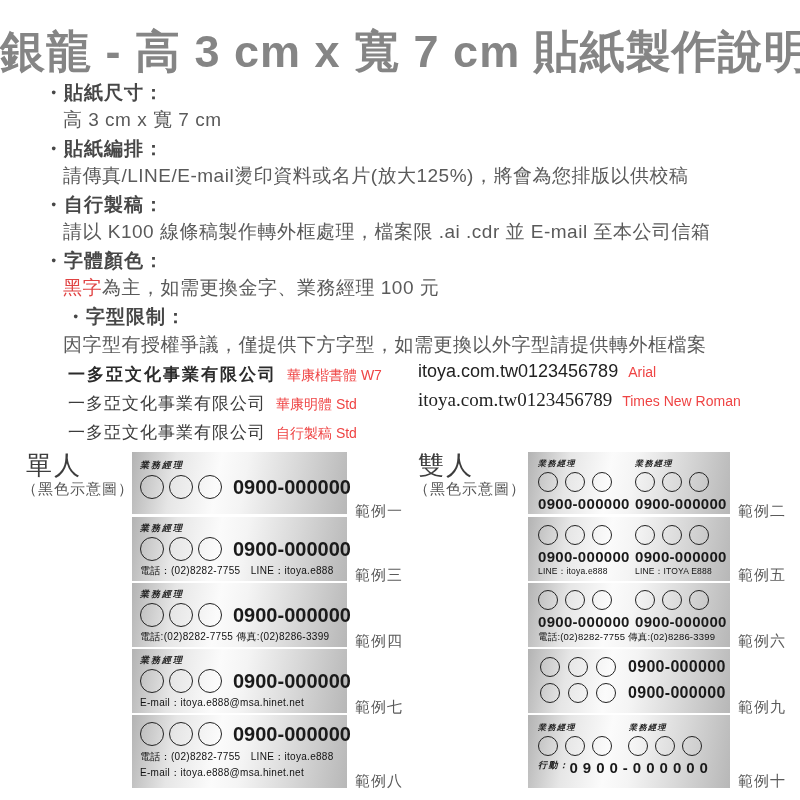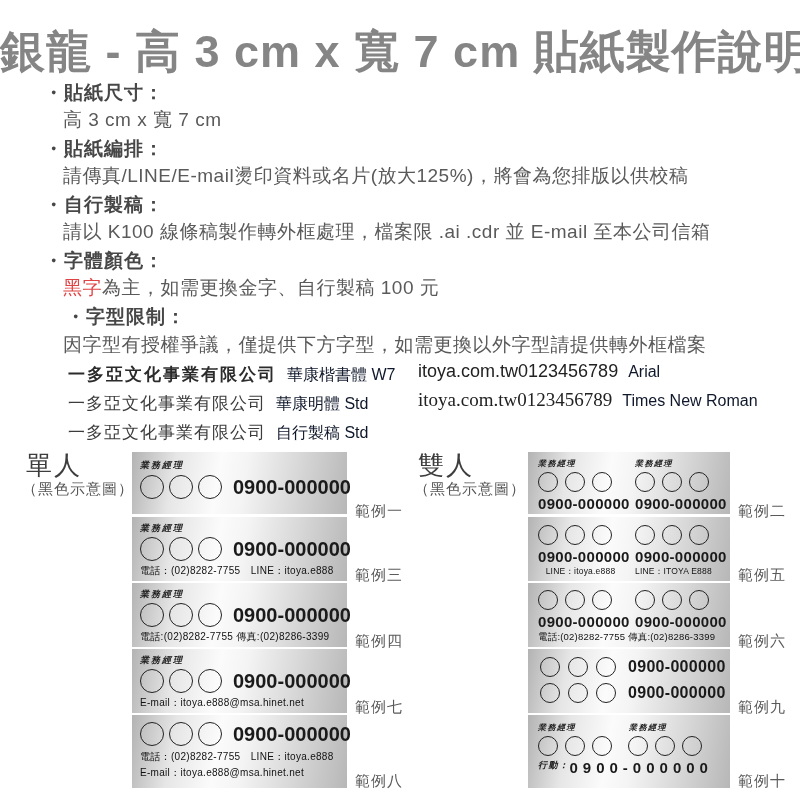--- a/index.html
+++ b/index.html
@@ -16,21 +16,21 @@
     white-space:nowrap;
   }
   .sec-h{font-size:19px;font-weight:700;color:#474747;letter-spacing:1px;white-space:nowrap;}
   .sec-c{font-size:19px;font-weight:400;color:#5a5a5a;letter-spacing:0.5px;white-space:nowrap;}
   .red{color:#e04343;font-family:Liberation Serif, serif;}
   
   .fs-row{display:flex;align-items:baseline;gap:10px;white-space:nowrap;}
   .fs-kai{font-family:"Liberation Serif",serif;font-weight:700;font-size:17px;color:#2b2b2b;letter-spacing:2px;}
   .fs-ming{font-family:"Liberation Serif",serif;font-weight:400;font-size:17px;color:#3c3c3c;letter-spacing:1px;}
   .fs-hei{font-family:"Liberation Sans",sans-serif;font-weight:400;font-size:17px;color:#3c3c3c;letter-spacing:1px;}
-  .fs-label{font-size:16px;color:#0f172a;}
+  .fs-label{font-size:14px;color:#ef4444;}
   .fs-arial{font-family:"Liberation Sans",sans-serif;font-size:18px;color:#222;}
   .fs-times{font-family:"Liberation Serif",serif;font-size:19px;color:#222;}
   
   .col-header{font-size:26px;font-weight:500;color:#3d3d3d;letter-spacing:2px;white-space:nowrap;}
   .col-sub{font-size:15px;color:#555;letter-spacing:1px;white-space:nowrap;}
   .example-label{font-size:15px;color:#5a5a5a;letter-spacing:1px;white-space:nowrap;font-family:Liberation Mono, monospace;}
   
   .sticker{
     position:absolute;box-sizing:border-box;color:#1a1a1a;
     background:linear-gradient(100deg,#b3b3b3 0%,#e6e6e6 20%,#fbfbfb 40%,#f4f4f4 52%,#d9d9d9 74%,#b7b7b7 100%);
@@ -61,21 +61,21 @@
 <div class="abs sec-h" style="left:44px;top:80px;">・貼紙尺寸：</div>
 <div class="abs sec-c" style="left:63px;top:107px;">高 3 cm x 寬 7 cm</div>
 
 <div class="abs sec-h" style="left:44px;top:136px;">・貼紙編排：</div>
 <div class="abs sec-c" style="left:63px;top:163px;">請傳真/LINE/E-mail燙印資料或名片(放大125%)，將會為您排版以供校稿</div>
 
 <div class="abs sec-h" style="left:44px;top:192px;">・自行製稿：</div>
 <div class="abs sec-c" style="left:63px;top:219px;">請以 K100 線條稿製作轉外框處理，檔案限 .ai .cdr 並 E-mail 至本公司信箱</div>
 
 <div class="abs sec-h" style="left:44px;top:248px;">・字體顏色：</div>
-<div class="abs sec-c" style="left:63px;top:275px;"><span class="red">黑字</span><span>為主，如需更換金字、自行製稿 100 元</span></div>
+<div class="abs sec-c" style="left:63px;top:275px;"><span class="red">黑字</span><span>為主，如需更換金字、業務經理 100 元</span></div>
 
 <div class="abs sec-h" style="left:66px;top:304px;">・字型限制：</div>
 <div class="abs sec-c" style="left:63px;top:332px;">因字型有授權爭議，僅提供下方字型，如需更換以外字型請提供轉外框檔案</div>
 
 <div class="abs fs-row" style="left:68px;top:363px;">
   <span class="fs-kai">一多亞文化事業有限公司</span>
   <span class="fs-label">華康楷書體 W7</span>
 </div>
 <div class="abs fs-row" style="left:68px;top:392px;">
   <span class="fs-ming">一多亞文化事業有限公司</span>
@@ -184,21 +184,21 @@
 
 <div class="sticker" style="left:528px;top:517px;width:202px;height:64px;padding:8px 10px 4px;">
   <div class="dual">
     <div class="grp">
       <div class="g-row">
         <span class="circ c20"></span>
         <span class="circ c20"></span>
         <span class="circ c20"></span>
       </div>
       <div class="g-num" style="margin-top:3px;">0900-000000</div>
-      <div class="g-line" style="margin-top:1px;text-align:center;">LINE：itoya.e888</div>
+      <div class="g-line" style="margin-top:1px;">LINE：itoya.e888</div>
     </div>
     <div class="grp">
       <div class="g-row">
         <span class="circ c20"></span>
         <span class="circ c20"></span>
         <span class="circ c20"></span>
       </div>
       <div class="g-num" style="margin-top:3px;">0900-000000</div>
       <div class="g-line" style="margin-top:1px;">LINE：ITOYA E888</div>
     </div>

